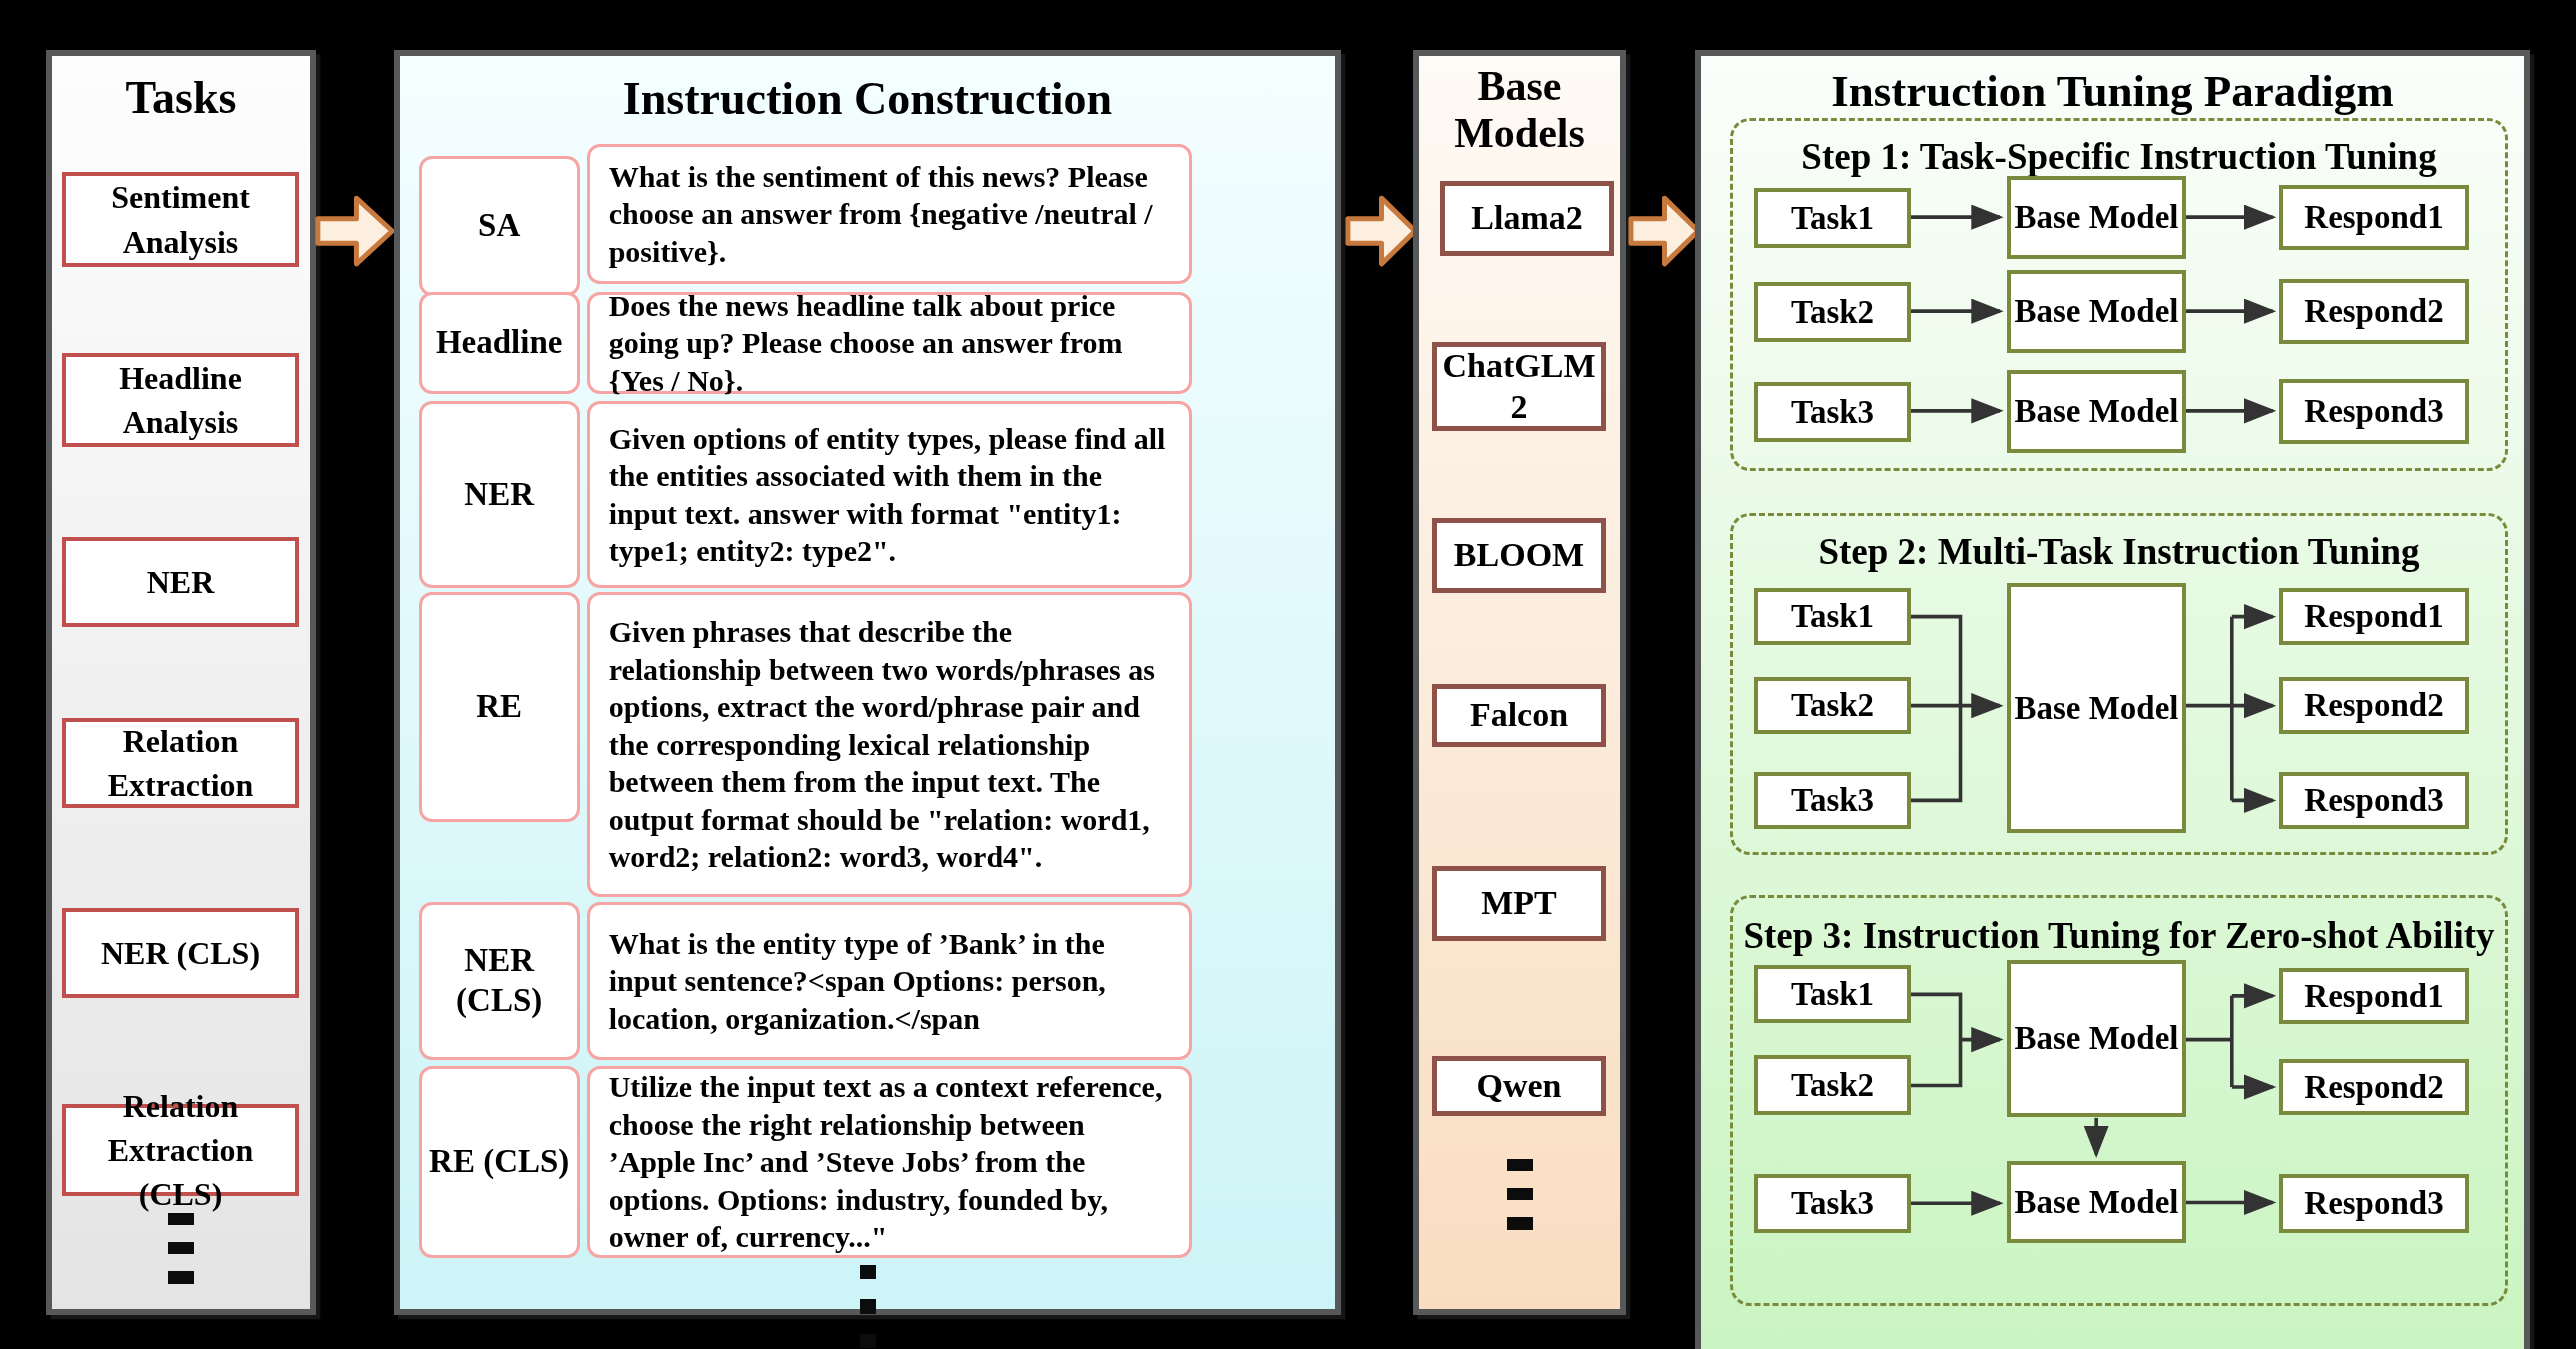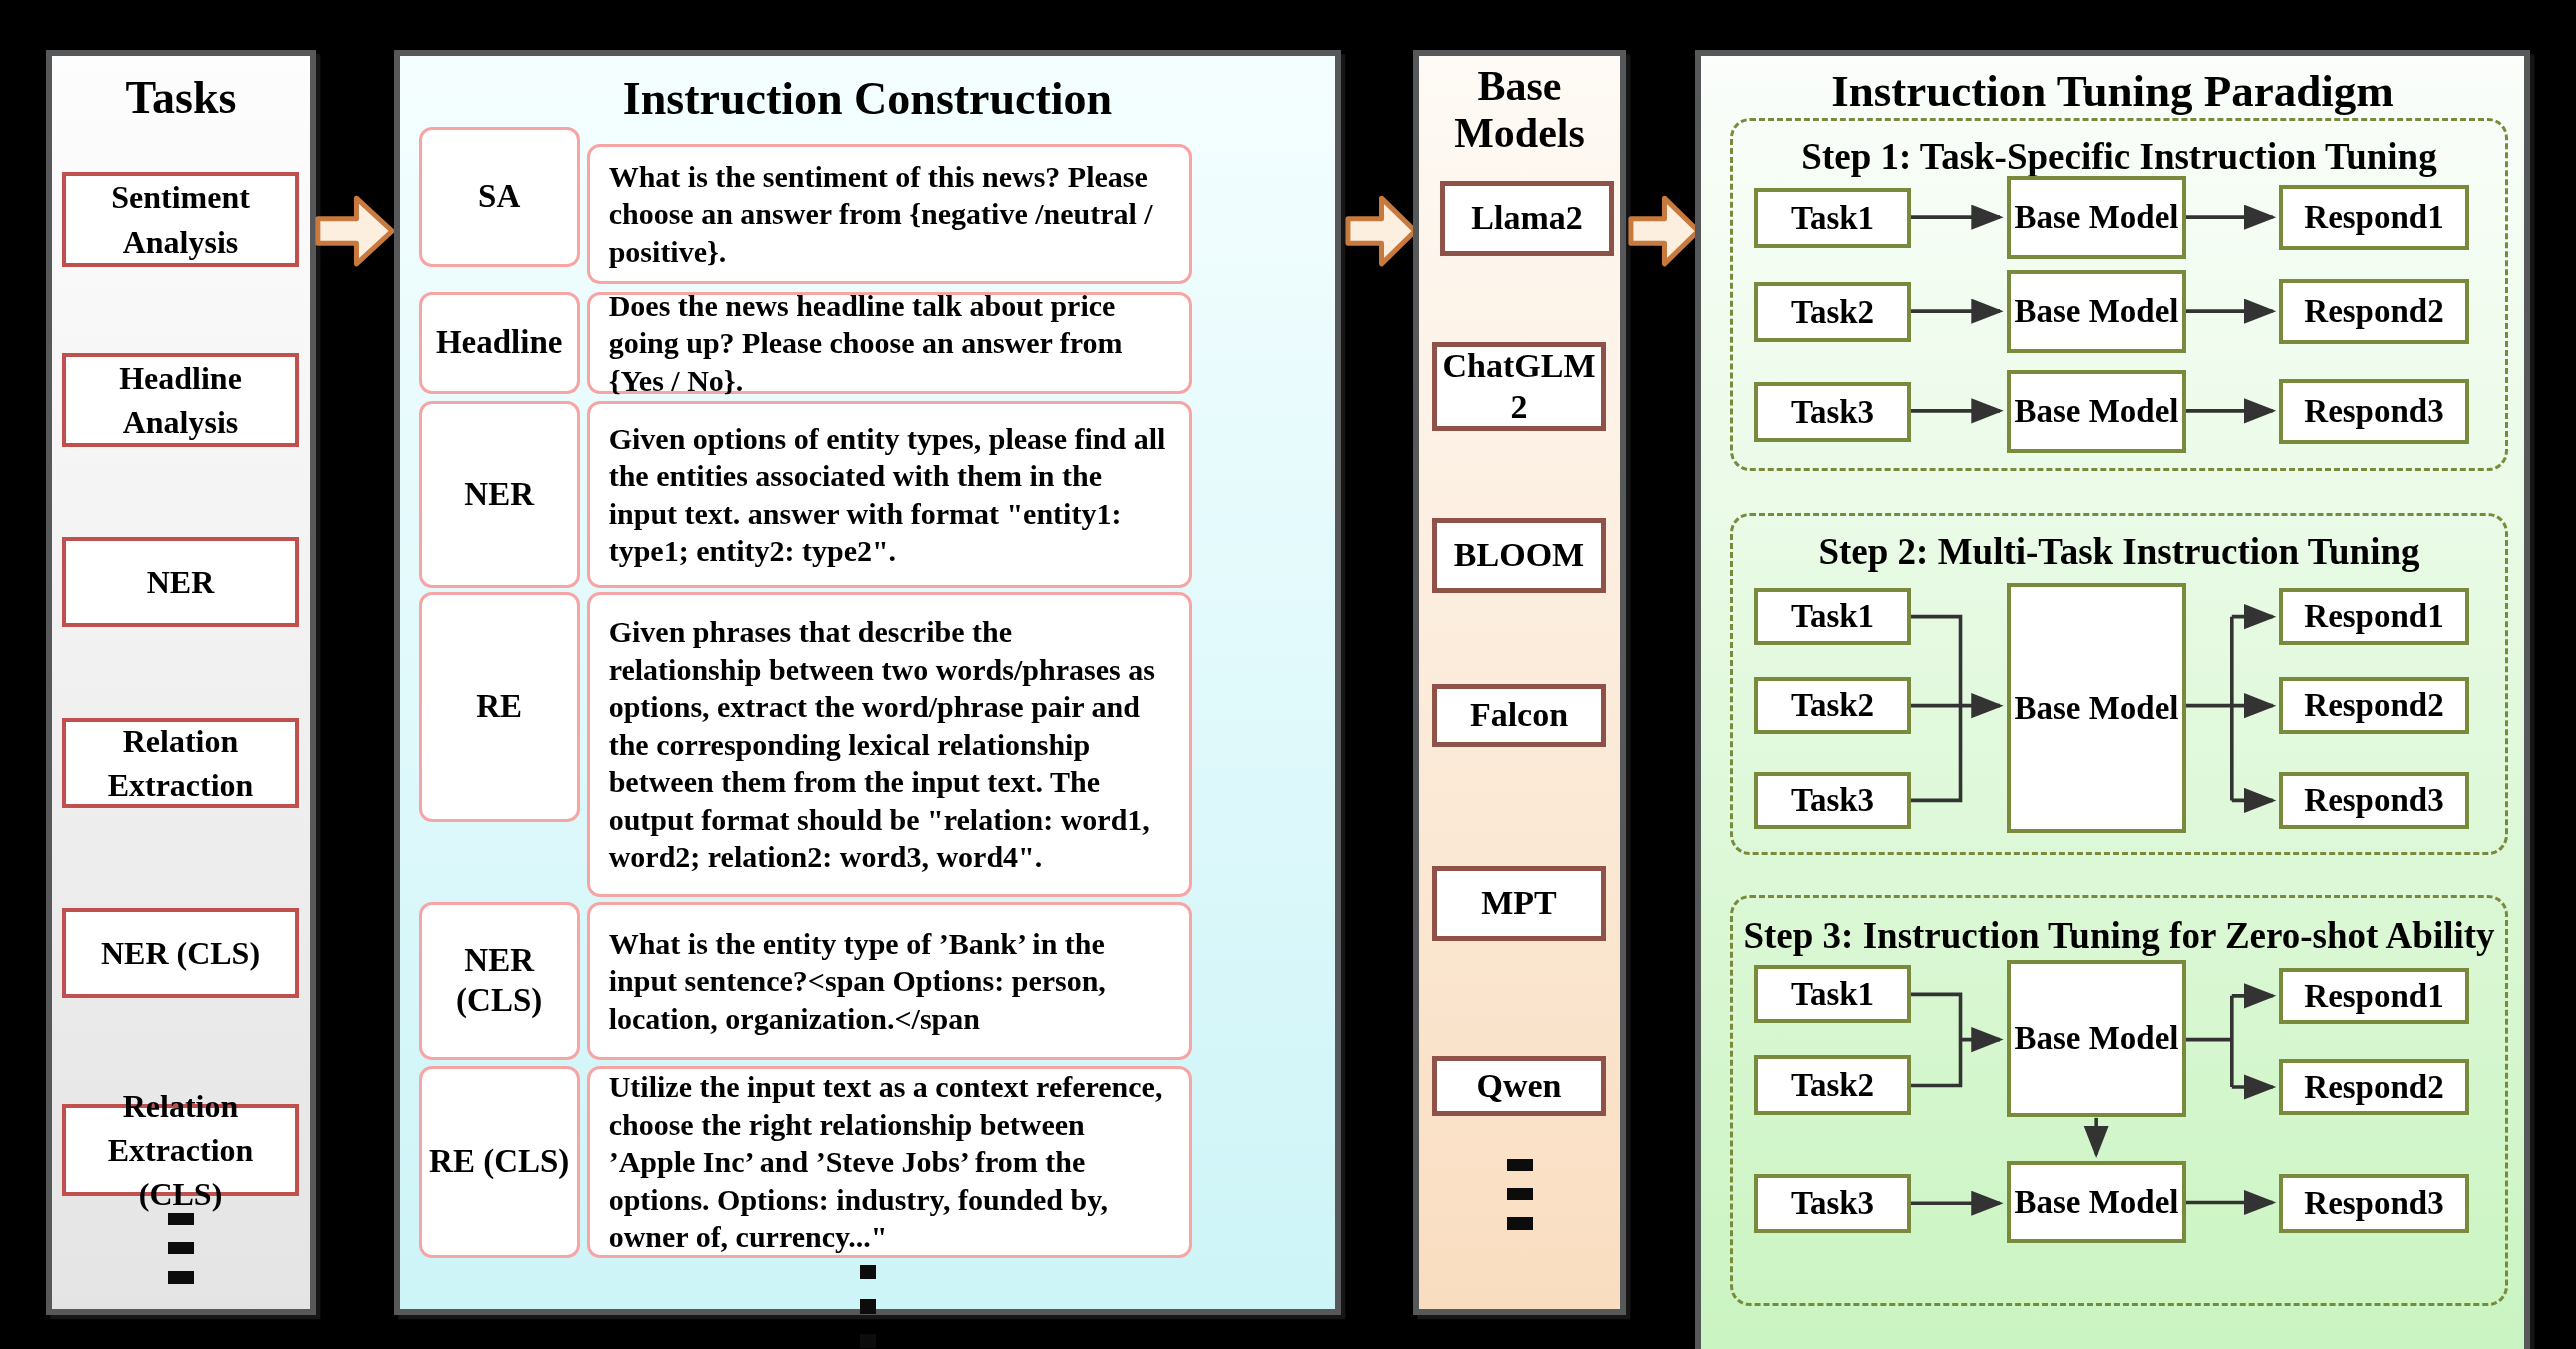--- a/index.html
+++ b/index.html
@@ -65,21 +65,21 @@
 
   
   <svg class="block-arrow" style="left:314px;top:191px;" width="82" height="80" viewBox="0 0 114 112">
     <polygon points="5,39 59,39 59,10 109,56 59,102 59,73 5,73" fill="#fcefe0" stroke="#c87a3e" stroke-width="7" stroke-linejoin="round"></polygon>
   </svg>
 
   
   <section class="panel ic-panel" style="left:394px;top:50px;width:947px;height:1265px;">
     <div class="panel-title" style="top:17px;font-size:46px;">Instruction Construction</div>
 
-    <div class="box ic-label" style="top:71px;height:140px;text-align:center;">SA</div>
+    <div class="box ic-label" style="top:100px;height:140px;text-align:center;">SA</div>
     <div class="box ic-text" style="top:88px;height:140px;">What is the sentiment of this news? Please choose an answer from {negative /neutral / positive}.</div>
 
     <div class="box ic-text" style="top:236px;height:102px;">Does the news headline talk about price going up? Please choose an answer from {Yes / No}.</div>
     <div class="box ic-label" style="top:236px;height:102px;">Headline</div>
 
     <div class="box ic-label" style="top:345px;height:187px;">NER</div>
     <div class="box ic-text" style="top:345px;height:187px;">Given options of entity types, please find all the entities associated with them in the input text. answer with format "entity1: type1; entity2: type2".</div>
 
     <div class="box ic-label" style="top:536px;height:230px;">RE</div>
     <div class="box ic-text" style="top:536px;height:305px;">Given phrases that describe the relationship between two words/phrases as options, extract the word/phrase pair and the corresponding lexical relationship between them from the input text. The output format should be "relation: word1, word2; relation2: word3, word4".</div>

